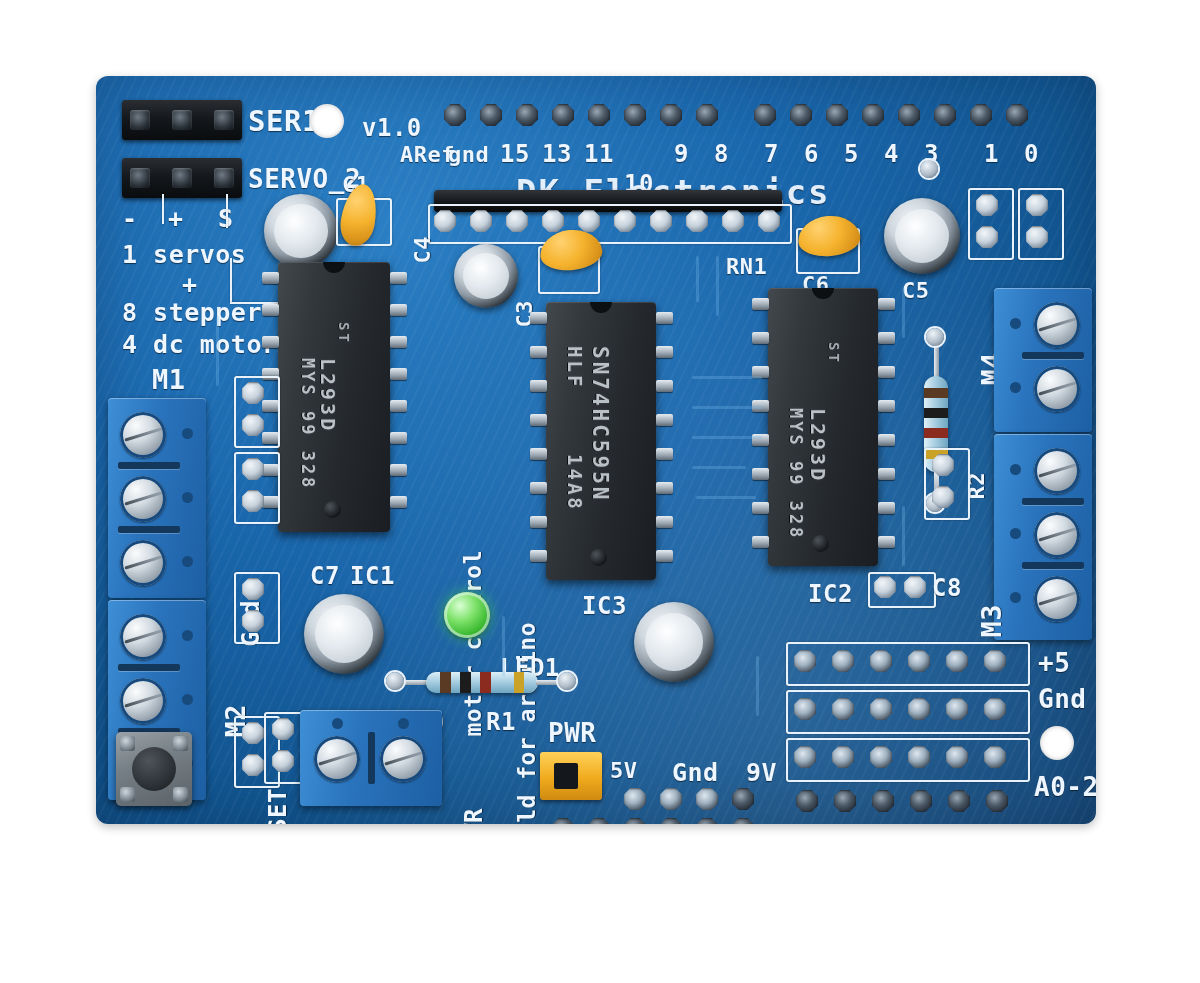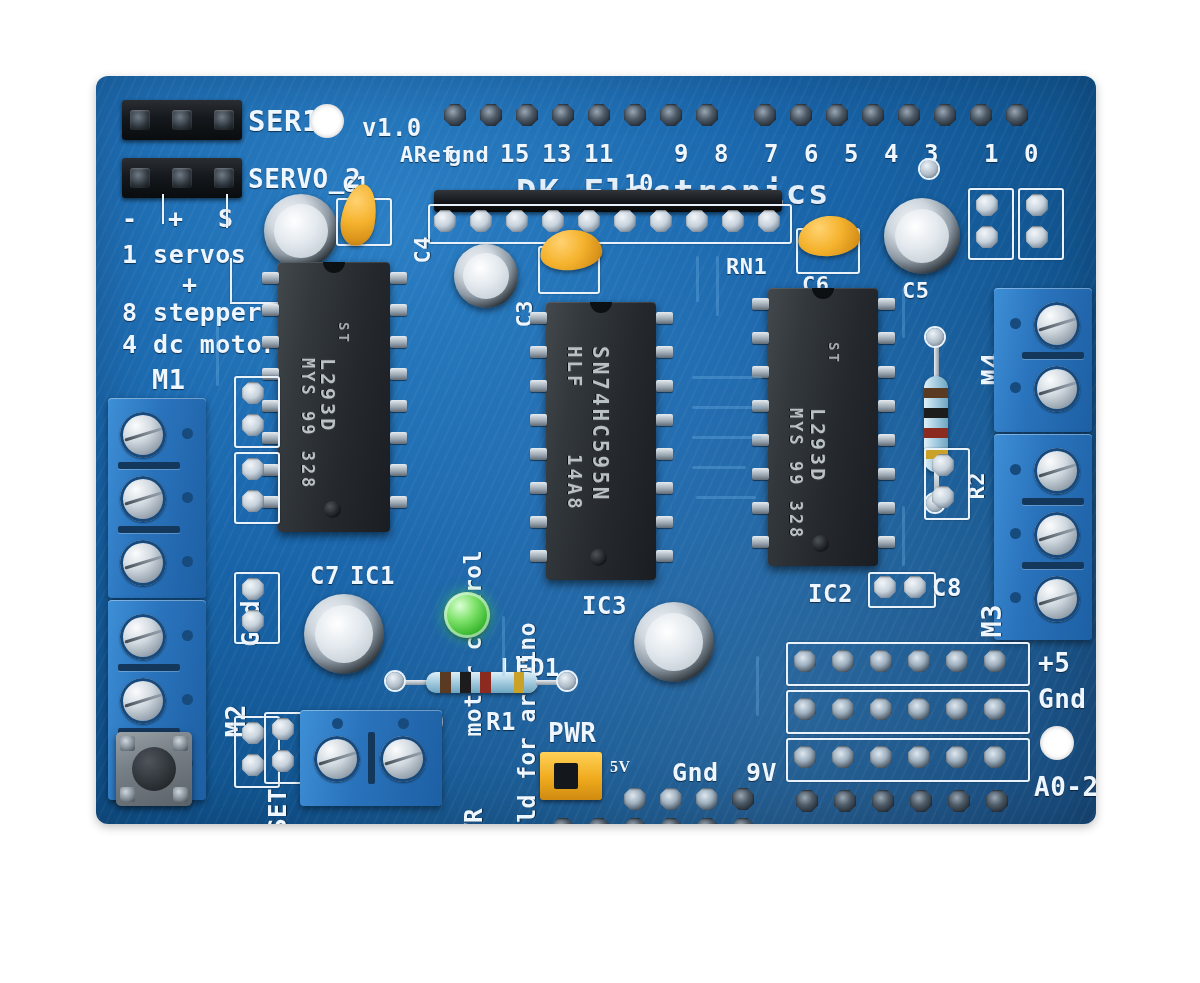--- a/index.html
+++ b/index.html
@@ -455,21 +455,21 @@
       <div class="tdot" style="left:32px;top:8px;"></div>
       <div class="tdot" style="left:98px;top:8px;"></div>
     </div>
     <div class="silk rot90" style="left:364px;top:732px;font-size:24px;">EXT_PWR</div>
 
     <div class="silk" style="left:452px;top:642px;font-size:26px;">PWR</div>
     <div class="jmp" style="left:444px;top:676px;width:62px;height:48px;">
       <div class="body"></div>
     </div>
 
-    <div class="silk" style="left:514px;top:682px;font-size:16px;font-family:Liberation Serif, serif;">5V</div>
+    <div class="silk" style="left:514px;top:682px;font-size:22px;">5V</div>
     <div class="silk" style="left:576px;top:682px;font-size:25px;">Gnd</div>
     <div class="silk" style="left:650px;top:682px;font-size:25px;">9V</div>
 
     <div class="pad hole" style="left:528px;top:712px;"></div>
     <div class="pad hole" style="left:564px;top:712px;"></div>
     <div class="pad hole" style="left:600px;top:712px;"></div>
     <div class="pad dark" style="left:636px;top:712px;"></div>
     <div class="pad dark" style="left:456px;top:742px;"></div>
     <div class="pad dark" style="left:492px;top:742px;"></div>
     <div class="pad dark" style="left:528px;top:742px;"></div>

